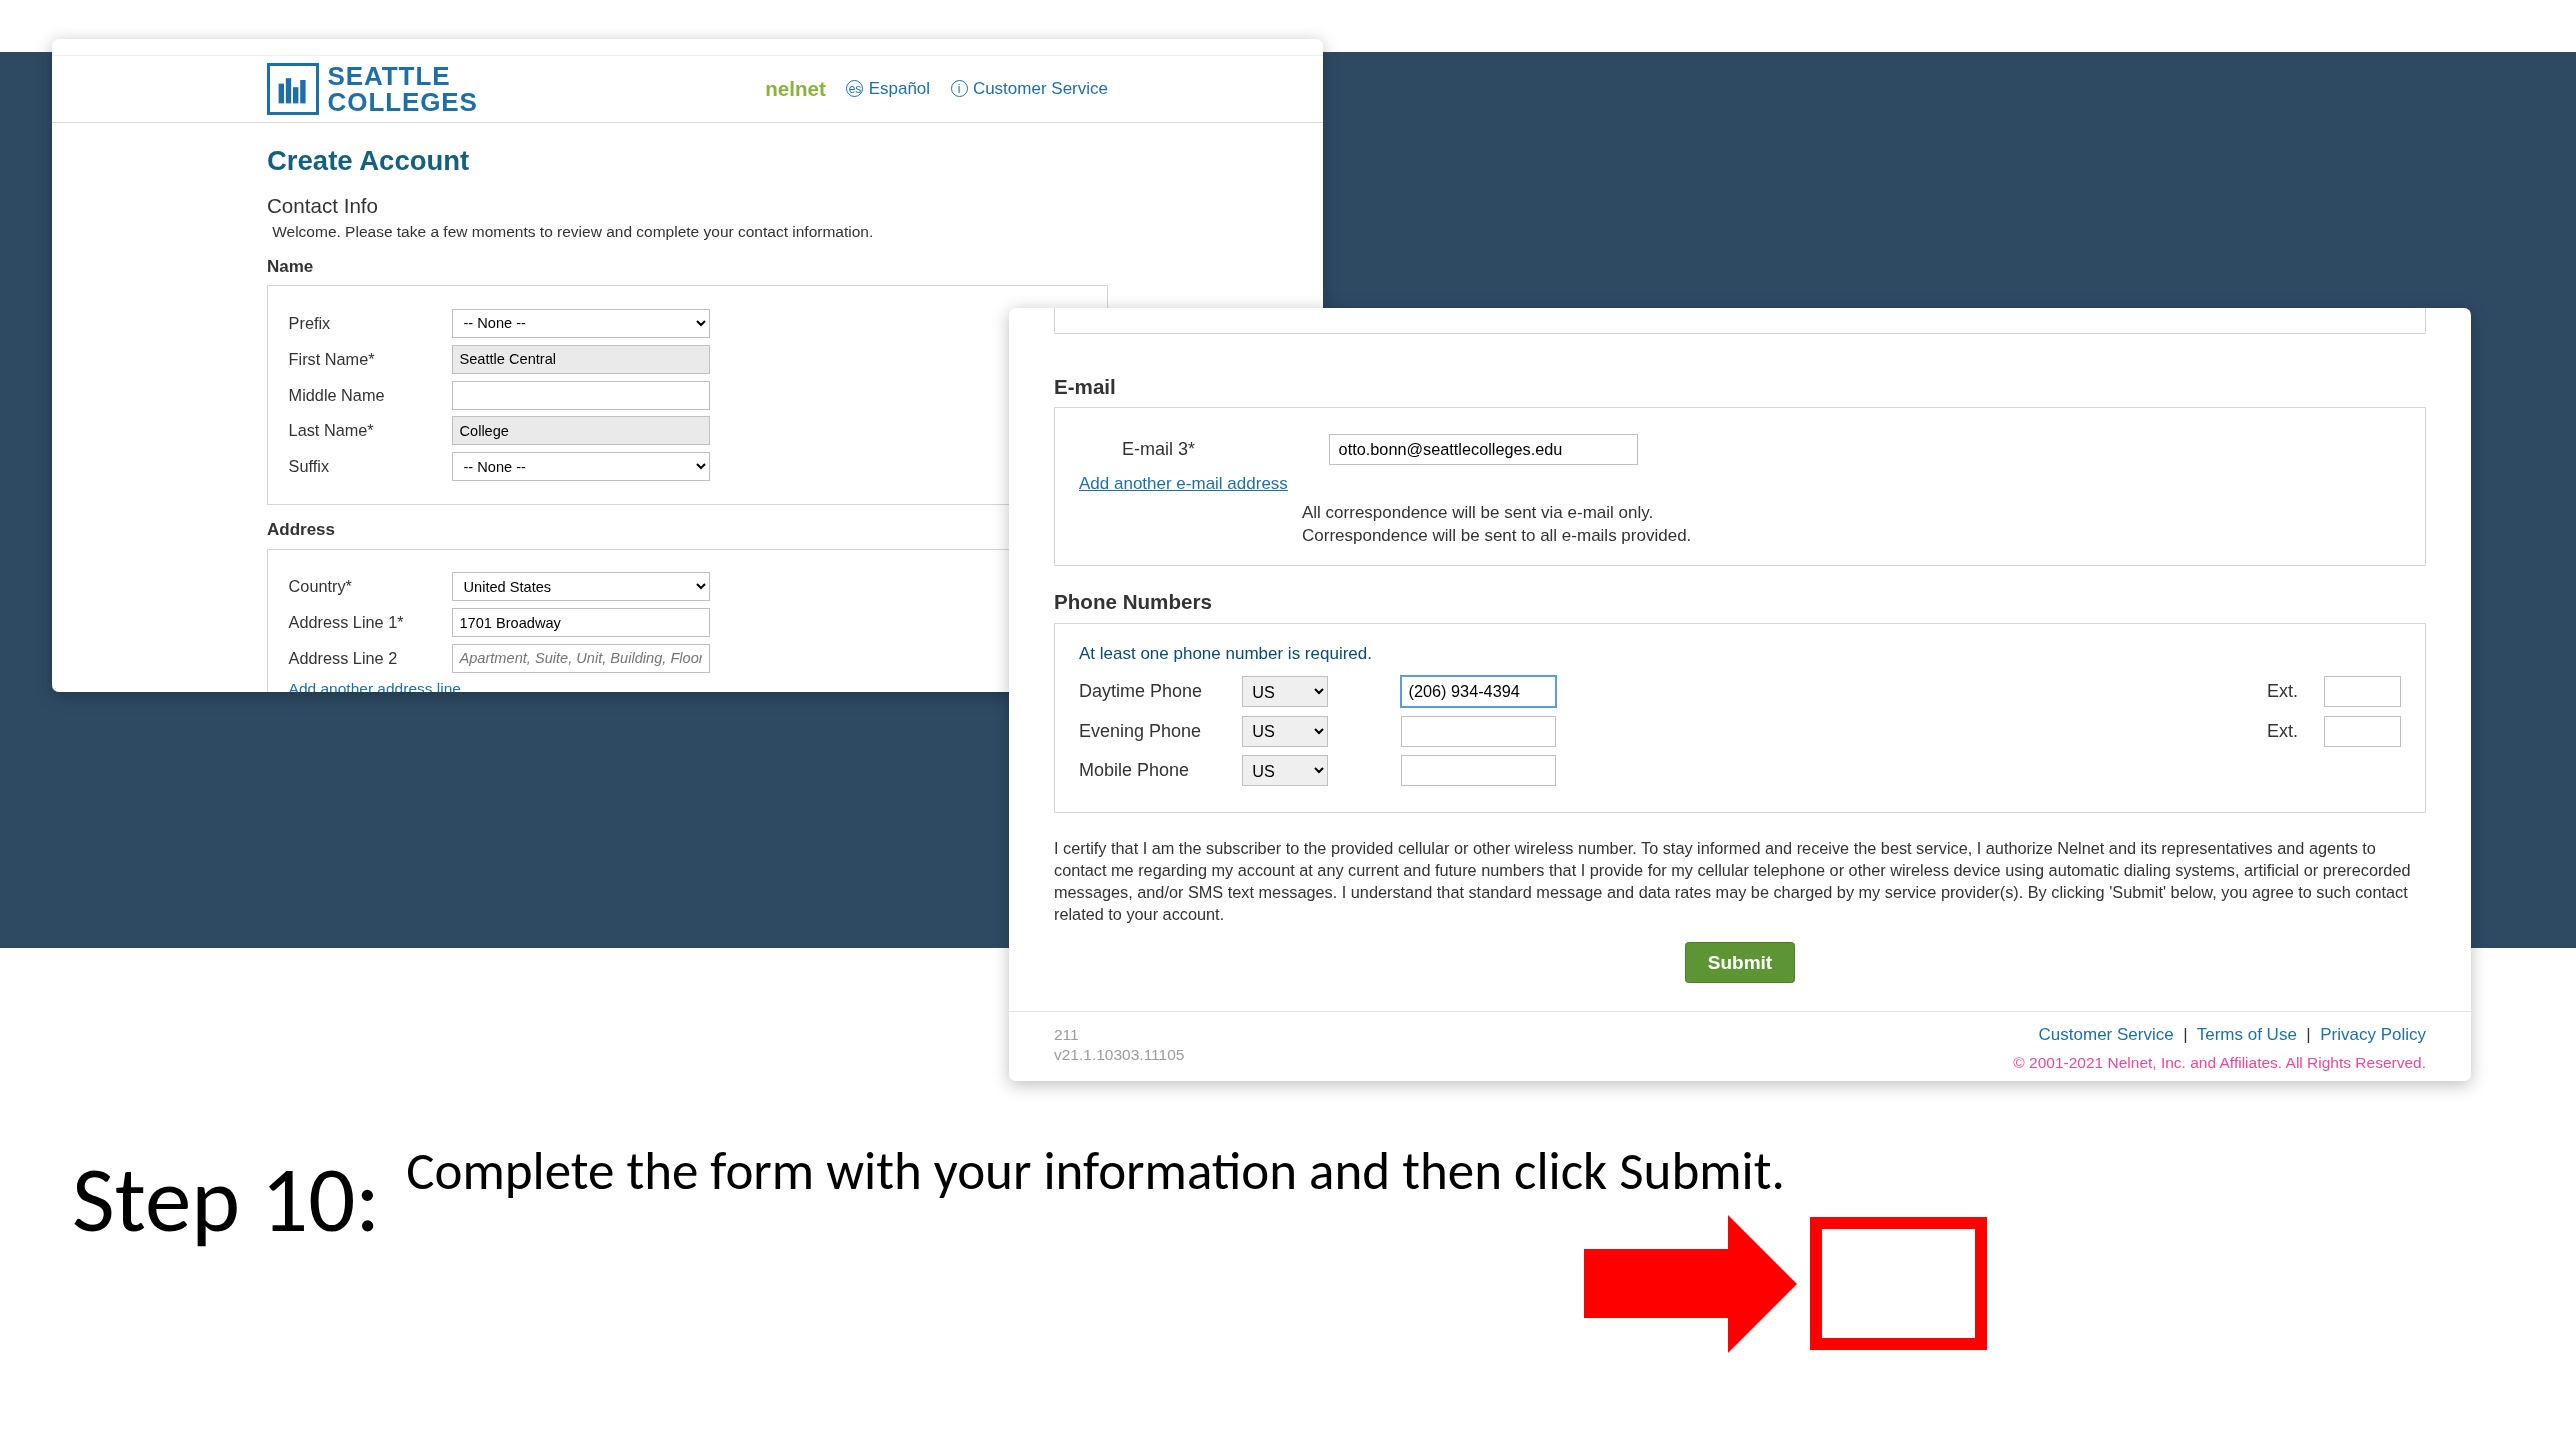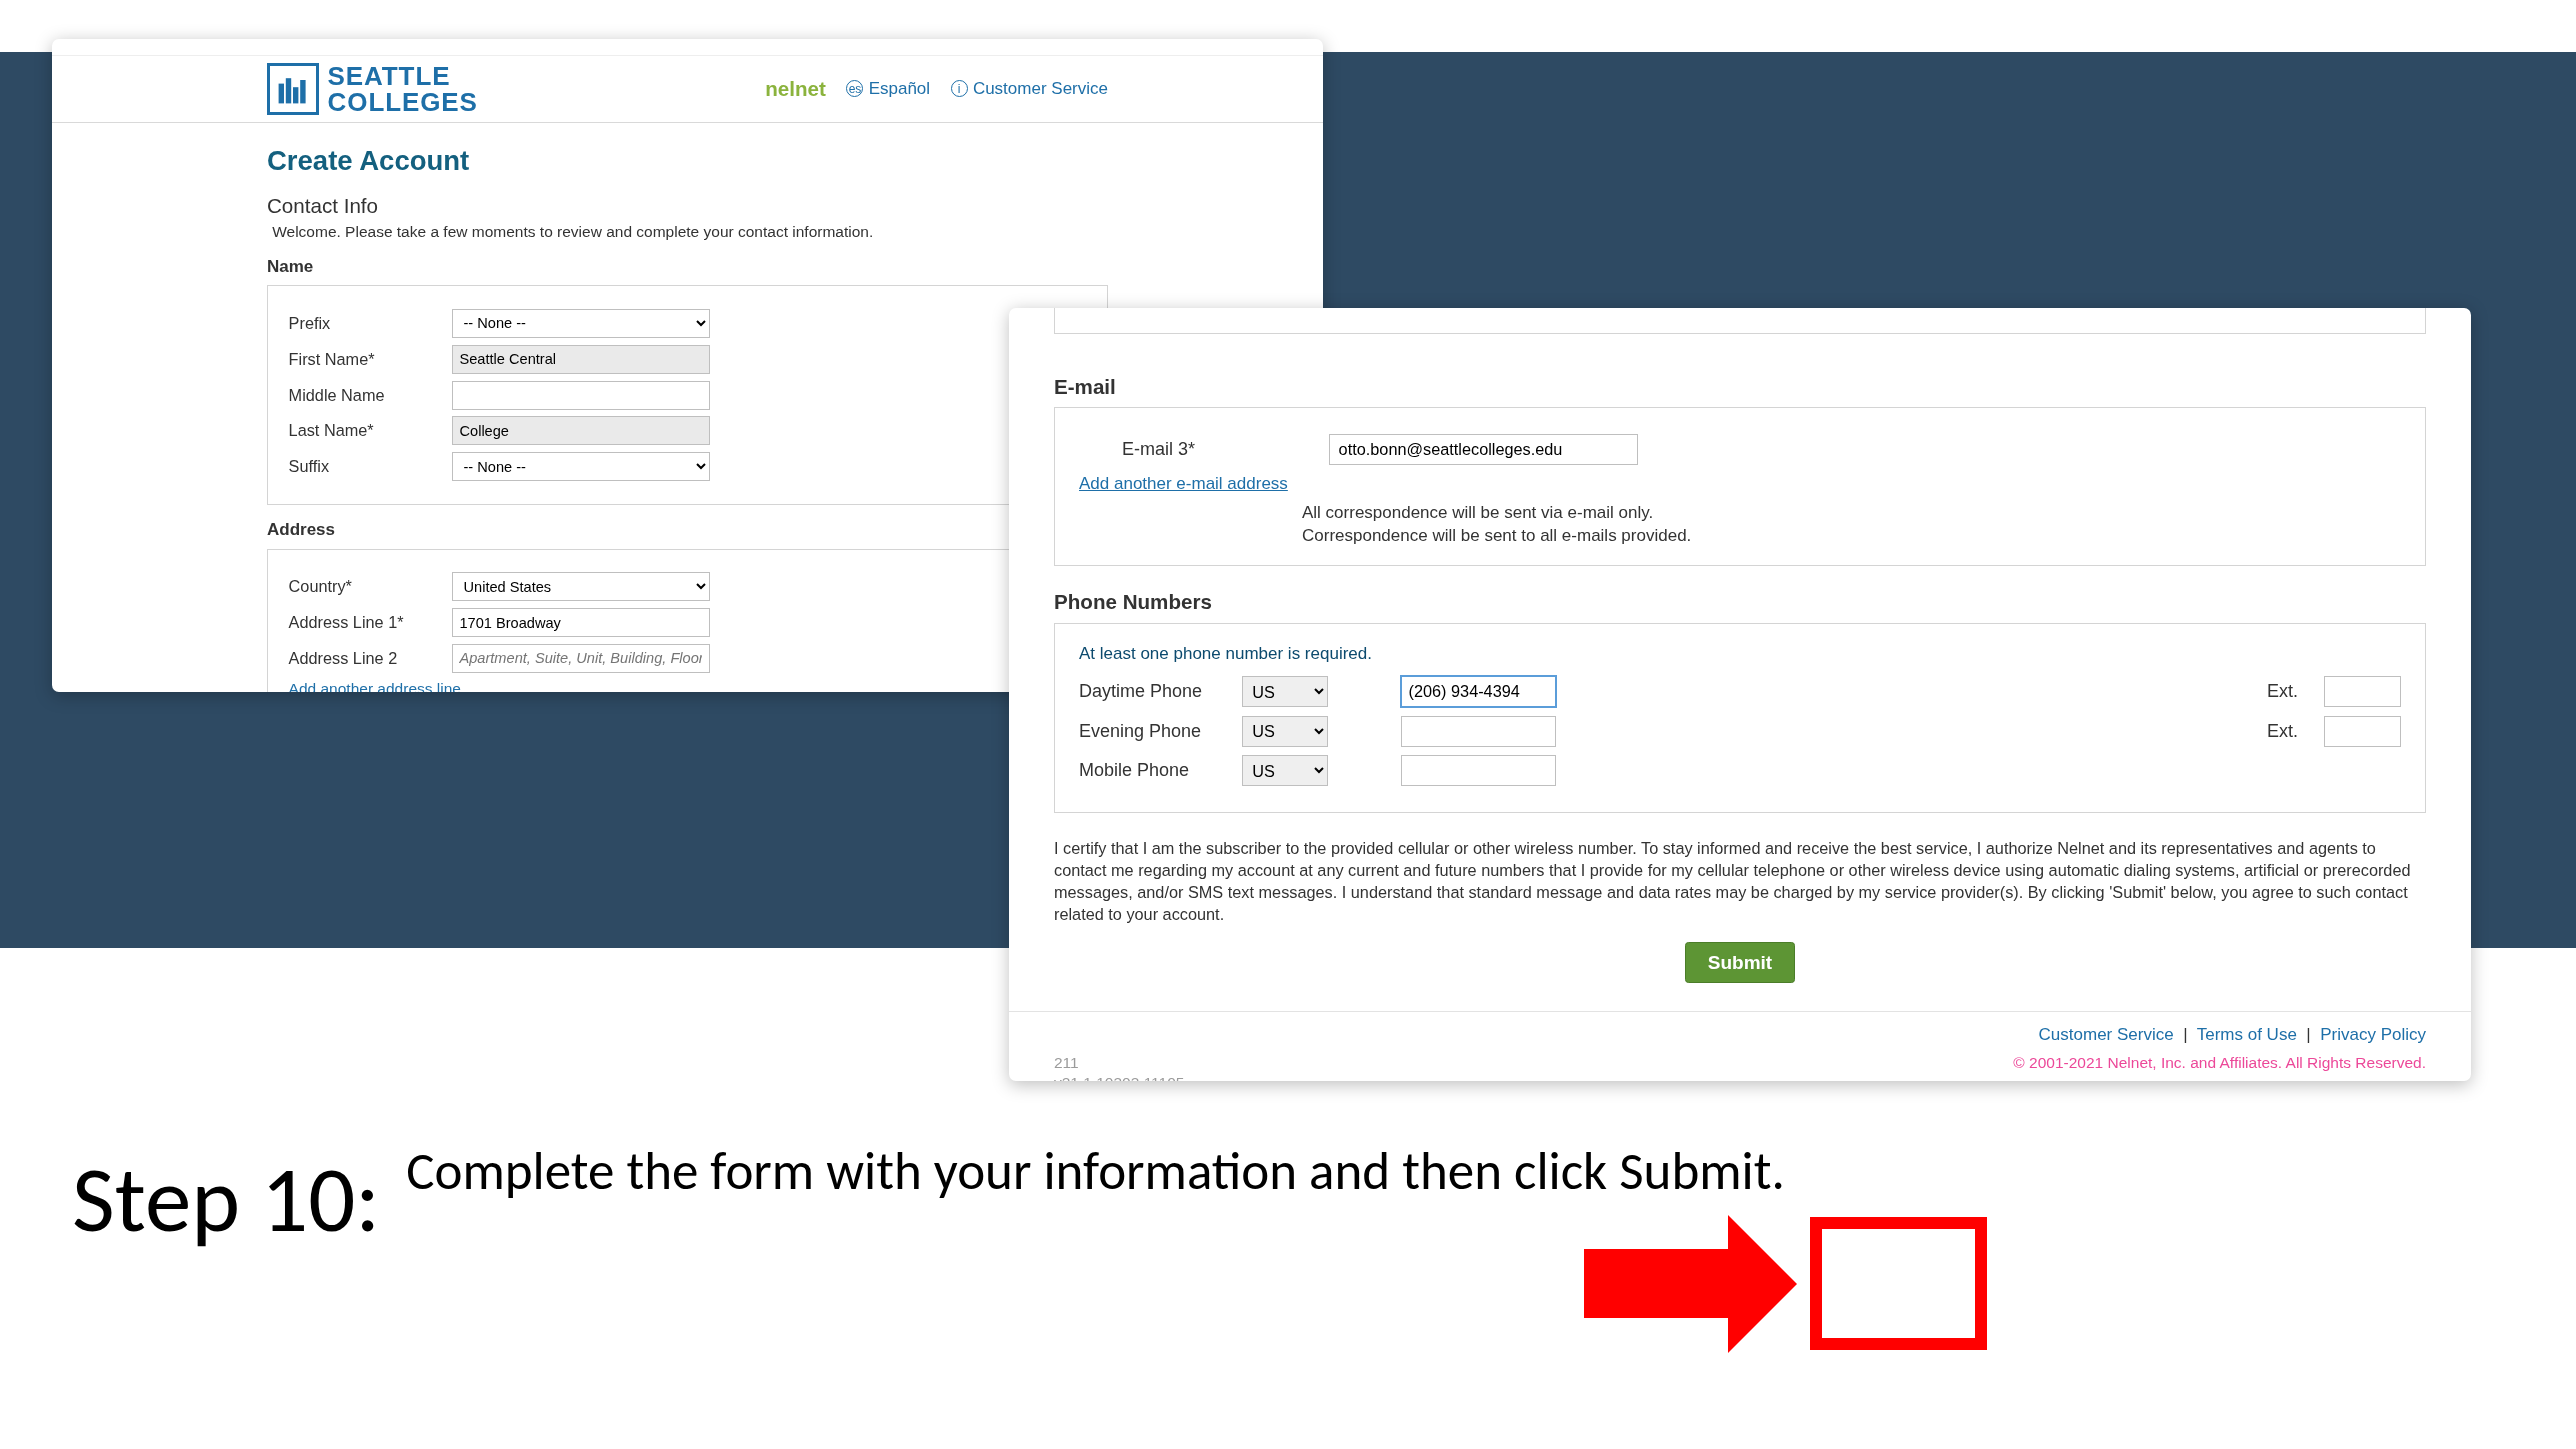--- a/index.html
+++ b/index.html
@@ -54,21 +54,21 @@
   .sr-phone { width: 155px; height: 31px; border:0.9px solid #bfbfbf; font-size: 16.3px; padding: 0 6.9px; }
   .sr-phone.focus { border:0.9px solid #5b9dd9; outline: 0.9px solid #5b9dd9; }
   .sr-ext { width: 77px; height: 31px; border:0.9px solid #bfbfbf; }
   .ext-lbl { font-size: 18px; color:#333; }
   .corr-note { font-size: 17px; color:#333; padding-left: 223px; line-height:1.35; margin-top:8.6px; }
   .phone-note { font-size: 17px; color:#0c4a6e; margin: 3.4px 0 12px; }
   .disclaimer { font-size: 16.3px; color:#333; line-height:1.35; margin: 8.6px 0 17px; }
   .submit-wrap { display:flex; justify-content:center; padding: 0 0 20.6px; }
   .submit-btn { background:#5d9534; color:#fff; border:0.9px solid #4b7d29; padding: 8.6px 22px; font-size: 19px; font-weight:600; border-radius:3.4px; }
   .sr-footer { border-top:0.9px solid #e3e3e3; margin-top: 6.9px; padding: 13.7px 45px 17px; display:flex; justify-content:space-between; align-items:flex-start; }
-  .sr-foot-left { font-size: 15.5px; color:#9b9b9b; line-height:1.3;margin-top:28px; }
+  .sr-foot-left { font-size: 15.5px; color:#9b9b9b; line-height:1.3; }
   .sr-foot-right { text-align:right; }
   .foot-links { font-size:17px; color:#333; }
   .foot-links a { color:#1e6fa8; }
   .copyright { font-size: 15.5px; color:#ec4899; margin-top: 8.6px; }
   .red-highlight { position:absolute; border: 12px solid #ff0000; }
   .arrow-wrap { position:absolute; }
   .arrow-body { background:#ff0000; height: 69px; width: 146px; }
   .arrow-head { width:0; height:0; border-top: 69px solid transparent; border-bottom: 69px solid transparent; border-left: 69px solid #ff0000; position:absolute; top:-34px; left:144px; }
   .step-caption { position:absolute; left: 72px; top: 1142px; display:flex; align-items:flex-start; gap: 26px; }
   .step-title { font-family: "Calibri", Arial, sans-serif; font-size: 93px; color:#000; }

